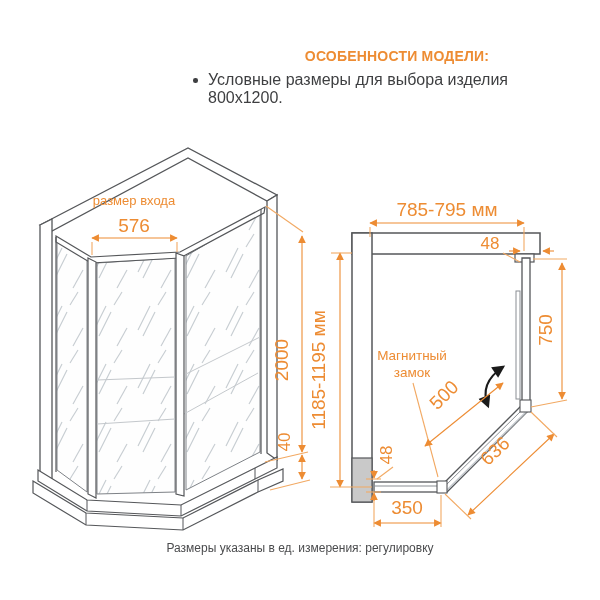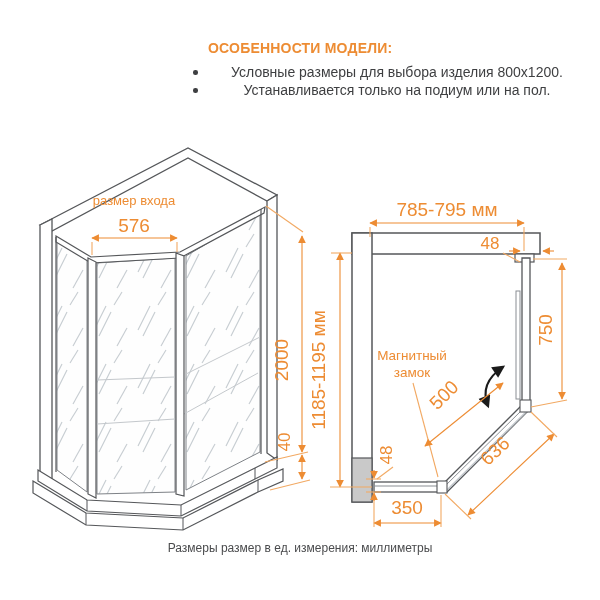--- a/index.html
+++ b/index.html
@@ -1,40 +1,39 @@
 <!DOCTYPE html>
 <html><head>
 <meta charset="utf-8">
 <style>
   html,body{margin:0;padding:0;}
   body{width:600px;height:600px;background:#ffffff;position:relative;overflow:hidden;
        font-family:"Liberation Sans", sans-serif;}
   .hdr{position:absolute;left:186px;top:40px;width:400px;}
-  .hdr-title{color:#ED8C33;font-size:14px;font-weight:bold;letter-spacing:.2px;margin:0 0 7px 22px;}
-  .hdr-list{margin:0;padding:0;list-style:none;color:#3E3F41;font-size:14px;line-height:18px;text-align:center;}
+  .hdr-title{color:#ED8C33;font-size:14px;font-weight:bold;letter-spacing:.2px;margin:8px 0 7px 22px;text-align:center;}
+  .hdr-list{margin:0;padding:0;list-style:none;color:#3E3F41;font-size:16px;line-height:18px;}
   .hdr-list li{position:relative;padding-left:22px;}
   .hdr-list li::before{content:"";position:absolute;left:7px;top:7px;width:4.5px;height:4.5px;
        border-radius:50%;background:#3E3F41;}
   .ftr{position:absolute;left:0;top:541px;width:600px;text-align:center;
        color:#4A4B4D;font-size:12px;}
   svg{position:absolute;left:0;top:0;}
   text{font-family:"Liberation Sans", sans-serif;fill:#ED8C33;}
   .dimL{font-size:19px;}
   .dimM{font-size:17px;}
   .lbl{font-size:13px;}
   .lbl2{font-size:13.5px;}
 </style>
 </head>
 <body>
 
 <div class="hdr">
   <div class="hdr-title">ОСОБЕННОСТИ МОДЕЛИ:</div>
   <ul class="hdr-list">
     <li>Условные размеры для выбора изделия 800x1200.</li>
-    <li>Устанавливается только на подиум или на пол.</li>
   </ul>
 </div>
 
 <svg width="600" height="600" viewBox="0 0 600 600">
   <defs>
     <pattern id="hatch" width="44" height="58" patternUnits="userSpaceOnUse">
       <rect width="44" height="58" fill="#FEFEFE"></rect>
       <g stroke="#C6CCD1" stroke-width="1.1">
         <path d="M6,40 L18,16"></path>
           <path d="M11,46 L23,22"></path>
@@ -174,13 +173,13 @@
     <text class="dimL" x="546" y="336" text-anchor="middle" transform="rotate(-90 546 330)">750</text>
     <text class="dimL" x="445" y="401" text-anchor="middle" transform="rotate(-45 445 396)">500</text>
     <text class="dimL" x="496" y="457" text-anchor="middle" transform="rotate(-43 496 452)">636</text>
     <text class="dimL" x="407" y="514" text-anchor="middle">350</text>
     <text class="dimM" x="387" y="460" text-anchor="middle" transform="rotate(-90 387 455)">48</text>
     <text class="lbl2" x="412" y="360" text-anchor="middle">Магнитный</text>
     <text class="lbl2" x="412" y="377" text-anchor="middle">замок</text>
   </g>
 </svg>
 
-<div class="ftr">Размеры размер в ед. измерения: миллиметры</div>
+<div class="ftr">Размеры указаны в ед. измерения: регулировку</div>
 
 </body></html>

